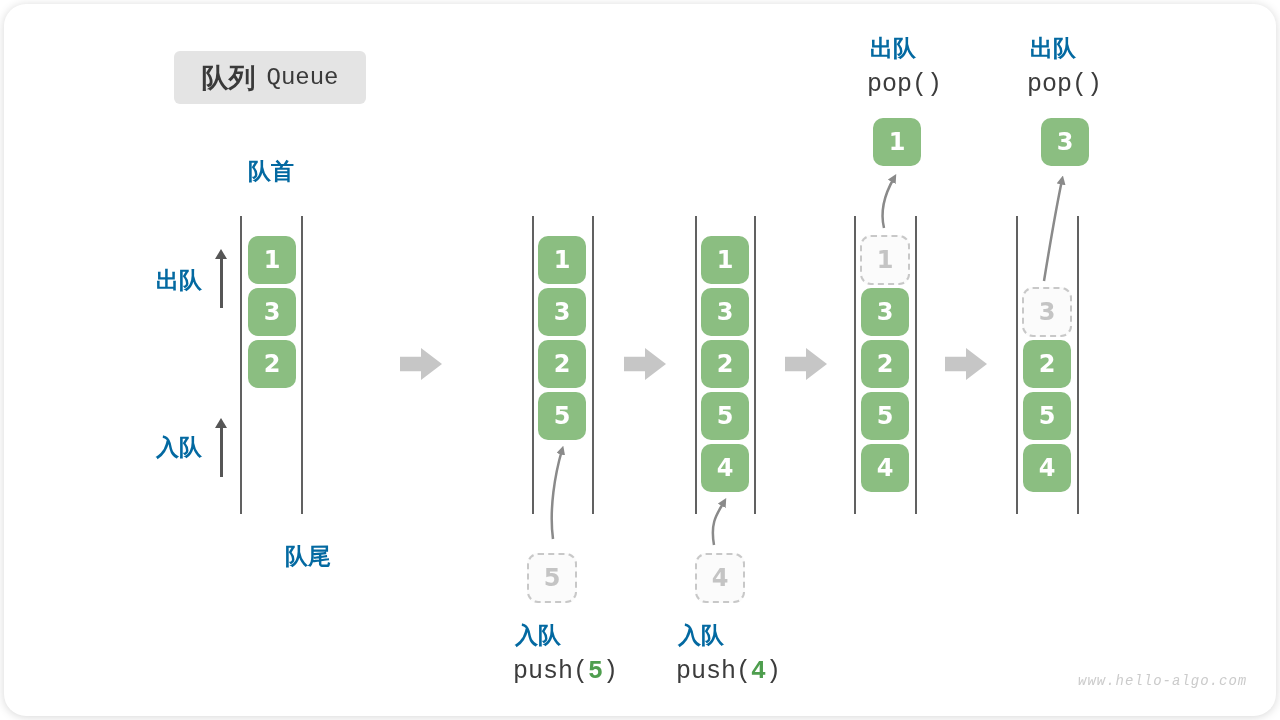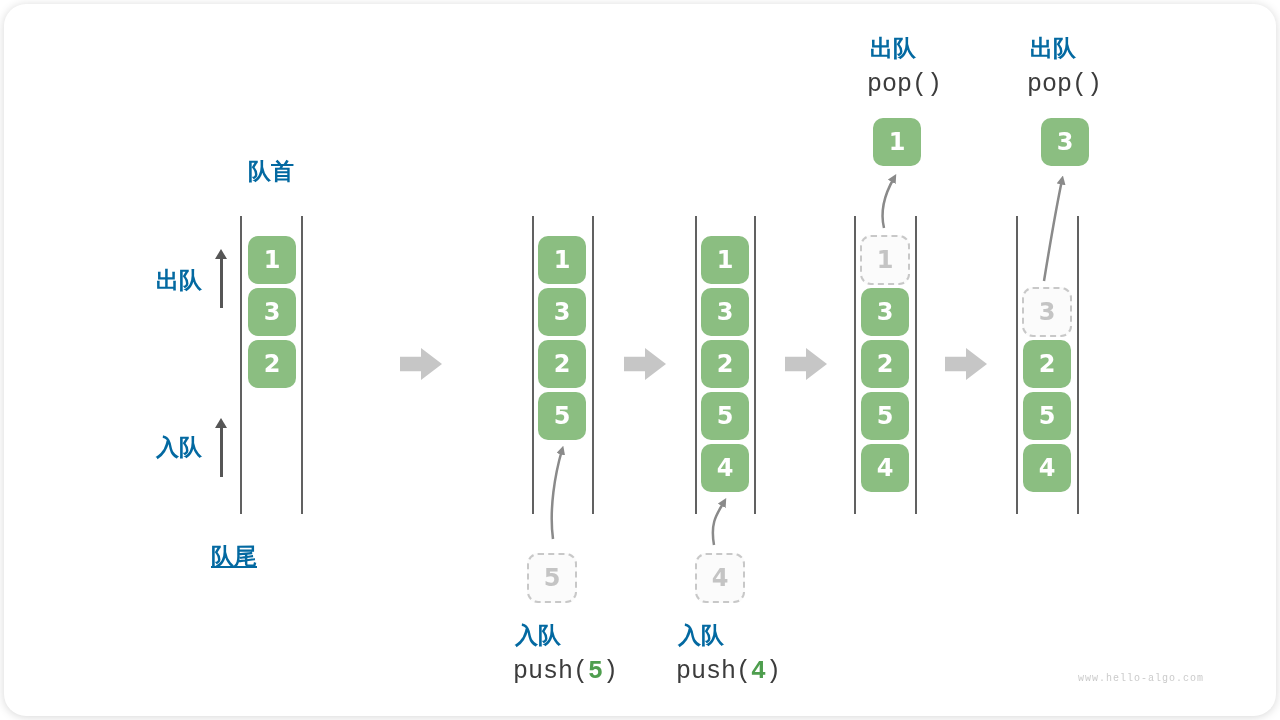--- a/index.html
+++ b/index.html
@@ -42,31 +42,35 @@
     width:42px;height:38px;background:#C6C6C6;
     clip-path:polygon(0 31%,50% 31%,50% 8%,100% 50%,50% 92%,50% 69%,0 69%);
   }
   
   .va-line{width:3px;background:#565656;}
   .va-head{width:0;height:0;border-left:6px solid transparent;border-right:6px solid transparent;border-bottom:10px solid #565656;}
   #arrow-svg{left:0;top:0;pointer-events:none;}
   #watermark{
     left:1074px;top:669px;
     font-family:"Liberation Mono","DejaVu Sans Mono",monospace;
-    font-size:10px;color:#CBCBCB;letter-spacing:1px;
+    font-size:14px;color:#CBCBCB;letter-spacing:1px;font-style:italic;
   }
 </style>
 </head>
 <body>
 
 <div id="card">
 
+  <div id="title-box" class="abs">
+    <span class="zh">队列</span>
+    <span class="en">Queue</span>
+  </div>
 
   <div class="abs cjk" style="left:207px;top:155px;width:120px;text-align:center;">队首</div>
-  <div class="abs cjk" style="left:207px;top:540px;width:120px;text-align:left;text-decoration:underline;">队尾</div>
+  <div class="abs cjk" style="left:207px;top:540px;width:120px;text-align:right;">队尾</div>
 
   <div class="abs cjk" style="left:152px;top:264px;">出队</div>
   <div class="abs va-head" style="left:211px;top:245px;"></div>
   <div class="abs va-line" style="left:216px;top:255px;height:49px;"></div>
 
   <div class="abs cjk" style="left:152px;top:431px;">入队</div>
   <div class="abs va-head" style="left:211px;top:414px;"></div>
   <div class="abs va-line" style="left:216px;top:424px;height:49px;"></div>
 
   <div class="abs rail" style="left:236px;"></div>

